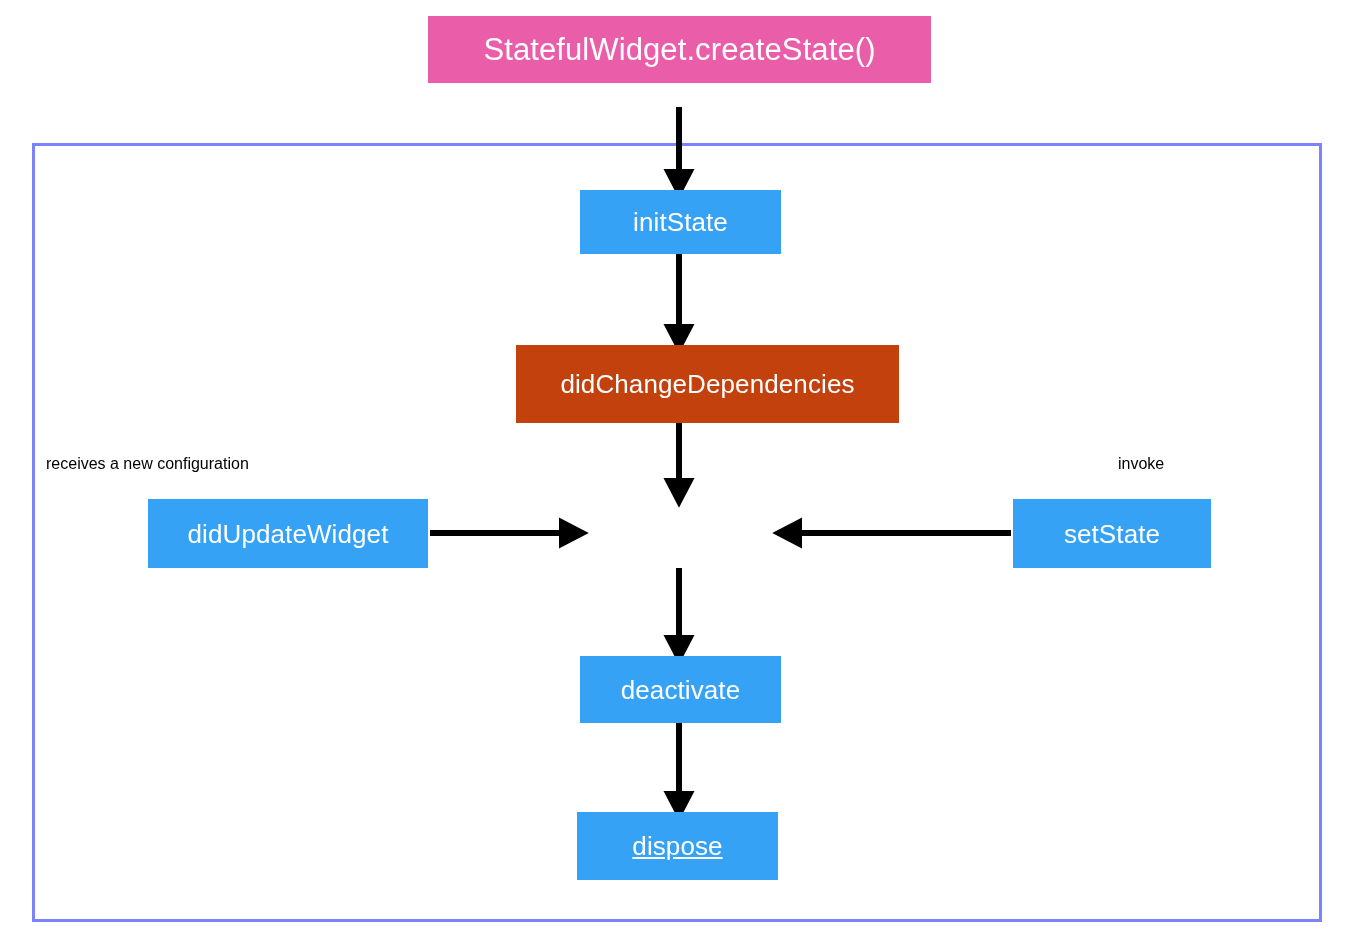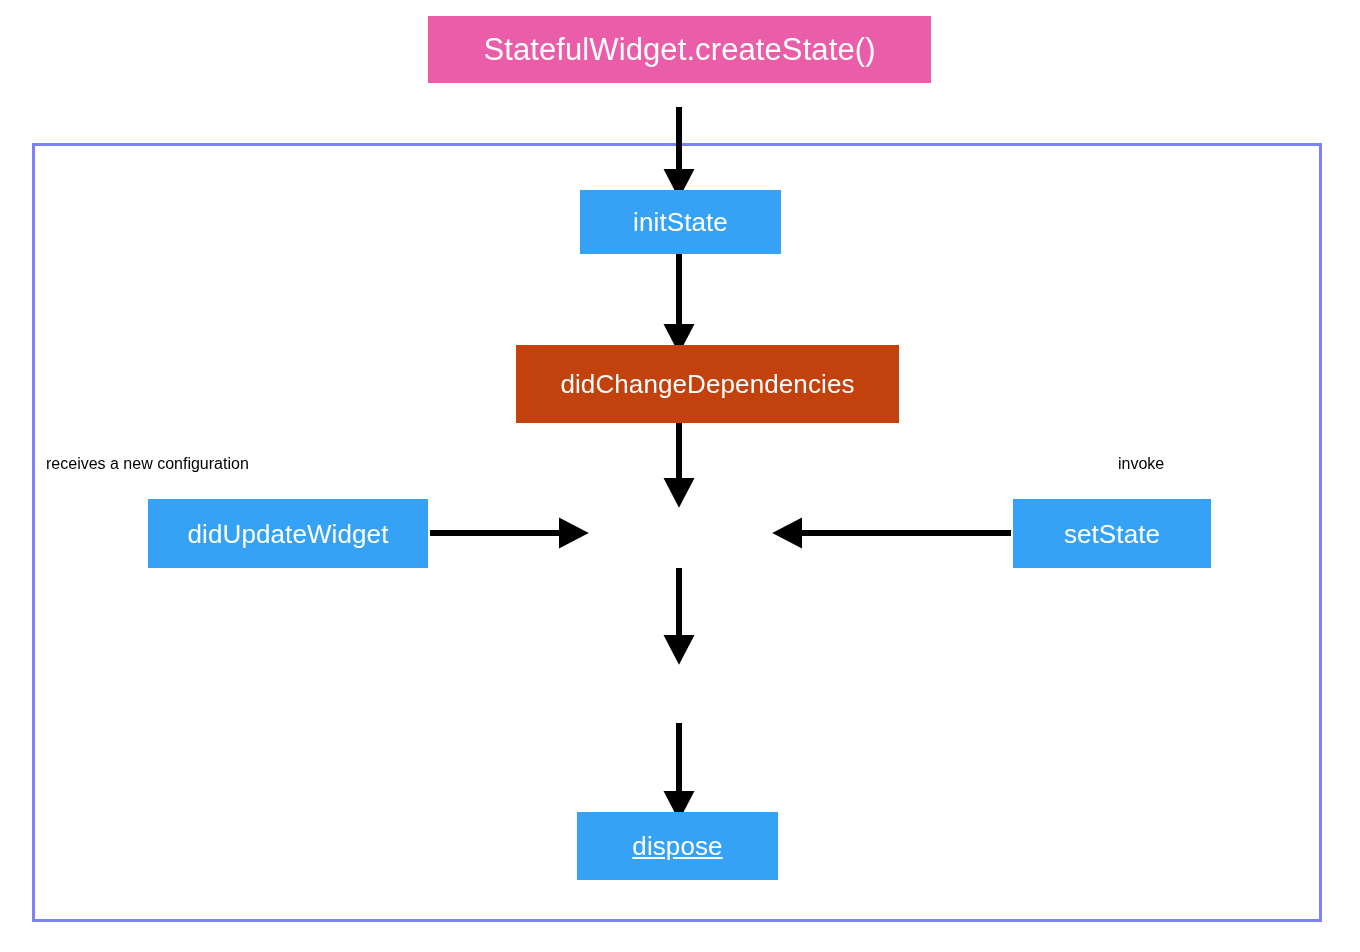--- a/index.html
+++ b/index.html
@@ -87,20 +87,21 @@
 
   <div class="node blue layer-node" id="node-initState" style="left: 580px; top: 190px; width: 201px; height: 64px; background: rgb(53, 162, 245); color: rgb(255, 255, 255);">initState</div>
 
   <div class="node blue layer-node" id="node-didChangeDependencies" style="left: 488px; top: 345px; width: 383px; height: 78px; background: #c2410c; color: rgb(255, 255, 255); margin-left: 28px;">didChangeDependencies</div>
 
   <div class="node blue layer-node" id="node-didUpdateWidget" style="left: 148px; top: 499px; width: 280px; height: 69px; background: rgb(53, 162, 245); color: rgb(255, 255, 255);">didUpdateWidget</div>
 
 
   <div class="node blue layer-node" id="node-setState" style="left: 1013px; top: 499px; width: 198px; height: 69px; background: rgb(53, 162, 245); color: rgb(255, 255, 255);">setState</div>
 
+  <div class="node blue layer-node" id="node-deactivate" style="left: 580px; top: 656px; width: 201px; height: 67px; background: rgb(53, 162, 245); color: rgb(255, 255, 255);">deactivate</div>
 
   <div class="node blue layer-node" id="node-dispose" style="left: 577px; top: 812px; width: 201px; height: 68px; background: rgb(53, 162, 245); color: rgb(255, 255, 255); text-decoration: underline;">dispose</div>
 
   <div class="caption layer-text" id="caption-0" style="left: 46px; top: 456px; color: rgb(0, 0, 0);">receives a new configuration</div>
 
   <div class="caption layer-text" id="caption-1" style="left: 1118px; top: 456px; color: rgb(0, 0, 0);">invoke</div>
 
 </div>
 
 </body></html>

